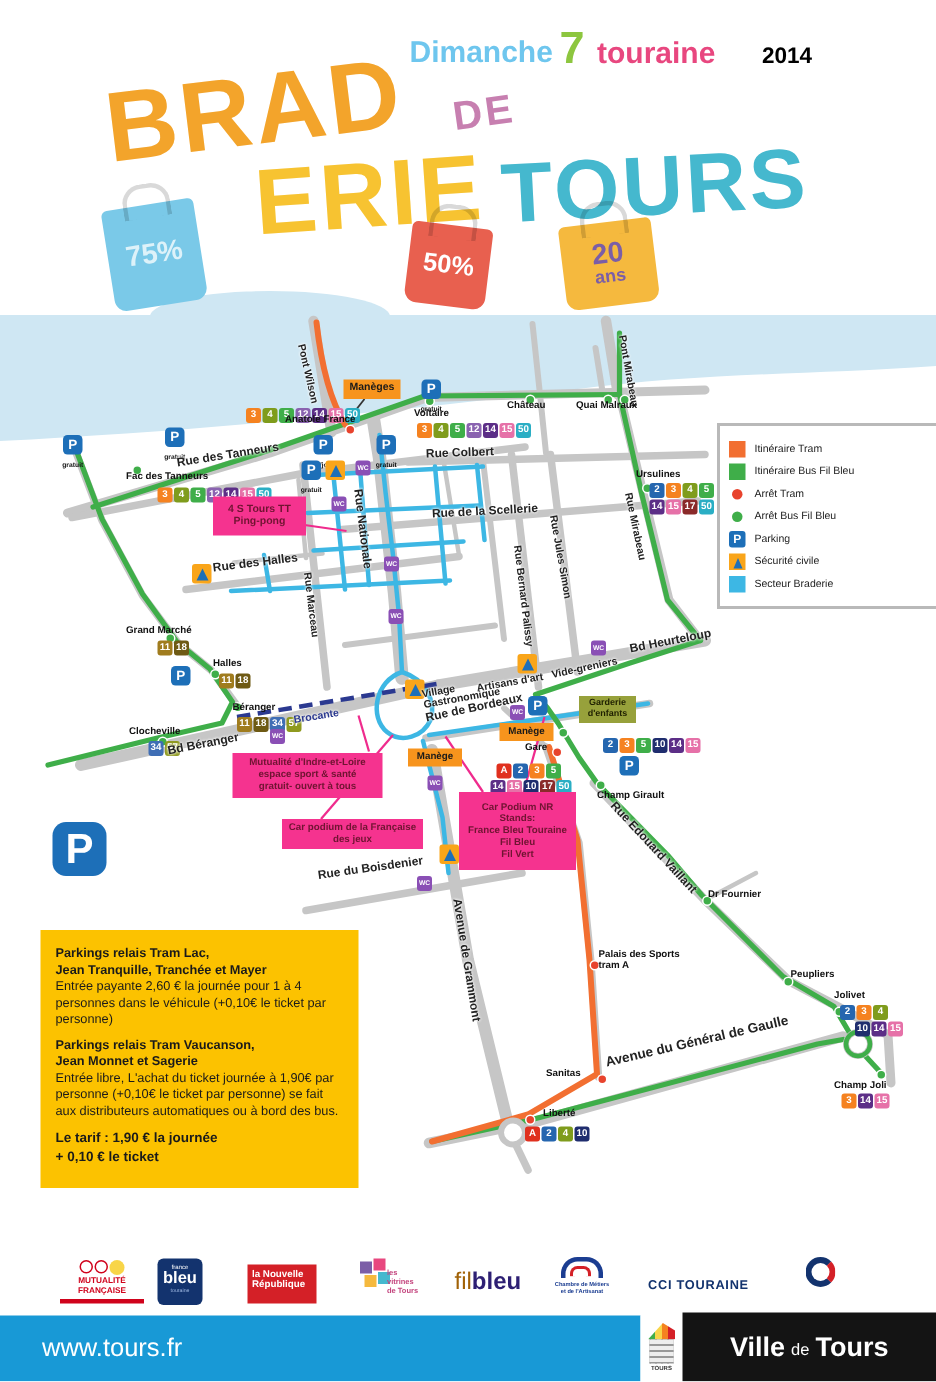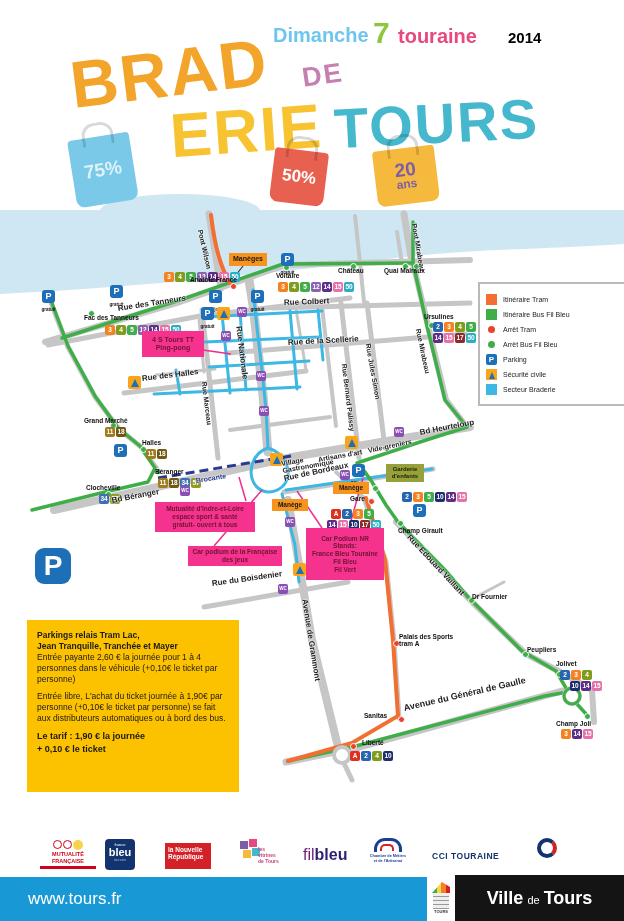--- a/index.html
+++ b/index.html
@@ -58,21 +58,21 @@
   #lg-mut .bar{height:3px;background:#d0021b;margin-top:2px;}
   #lg-fb{left:105px;top:9px;width:30px;height:31px;background:#13336e;border-radius:4px;color:#fff;text-align:center;}
   #lg-fb .t{font-size:4px;display:block;margin-top:3px;}
   #lg-fb .m{font-size:11px;font-weight:700;display:block;line-height:1;}
   #lg-fb .s{font-size:3.5px;display:block;color:#9db6e0;}
   #lg-nr{left:165px;top:13px;width:46px;height:26px;background:#d42027;color:#fff;font-size:6.5px;font-weight:700;line-height:1.15;padding:3px 3px;box-sizing:border-box;white-space:pre-line;}
   #lg-vit{left:240px;top:9px;width:44px;}
   #lg-vit .sq{position:absolute;width:8px;height:8px;}
   #lg-vit .t{position:absolute;left:18px;top:8px;font-size:5px;font-weight:700;color:#c4457e;line-height:1.15;white-space:pre-line;}
   #lg-fil{left:303px;top:16px;font-size:16px;font-weight:700;color:#2d1f73;}
-  #lg-fil .fil{color:#701a75;font-weight:400;}
+  #lg-fil .fil{color:#a16207;font-weight:400;}
   #lg-cma{left:368px;top:8px;width:40px;text-align:center;}
   #lg-cma .arc{width:22px;height:11px;border:3px solid #1b3d91;border-bottom:none;border-radius:11px 11px 0 0;margin:0 auto;position:relative;}
   #lg-cma .arc:after{content:"";position:absolute;left:3px;top:3px;width:10px;height:5px;border:2px solid #d42027;border-bottom:none;border-radius:5px 5px 0 0;}
   #lg-cma .t{font-size:3.8px;color:#1b3d91;font-weight:700;line-height:1.2;margin-top:2px;white-space:pre-line;}
   #lg-cci{left:432px;top:8px;width:140px;}
   #lg-cci .glyph{position:absolute;left:105px;top:0px;width:20px;height:20px;border:4px solid #13336e;border-radius:50%;border-right-color:#d42027;box-sizing:border-box;}
   #lg-cci .t{position:absolute;left:0px;top:13px;font-size:8.5px;font-weight:700;color:#13336e;letter-spacing:0.5px;}
   
   #footer-blue{position:absolute;left:0;top:877px;width:427px;height:44px;background:var(--footerblue);display:flex;align-items:center;}
   #footer-url{color:#fff;font-size:17px;margin-left:28px;}
@@ -416,20 +416,22 @@
         <span class="lg-sw" style="background:var(--braderie);"></span>
         <span class="lg-label">Secteur Braderie</span>
       </div>
     </div>
 
     <div id="bigP">P</div>
     <div id="pinfo">
       <div class="ph">Parkings relais Tram Lac,
 Jean Tranquille, Tranchée et Mayer</div>
       <div class="pb">Entrée payante 2,60 € la journée pour 1 à 4 personnes dans le véhicule (+0,10€ le ticket par personne)</div>
+      <div class="ph">Parkings relais Tram Vaucanson,
+Jean Monnet et Sagerie</div>
       <div class="pb">Entrée libre, L'achat du ticket journée à 1,90€ par personne (+0,10€ le ticket par personne) se fait aux distributeurs automatiques ou à bord des bus.</div>
       <div class="pt">Le tarif : 1,90 € la journée
 + 0,10 € le ticket</div>
     </div>
   </div>
 
   <div id="logos">
     <div class="logo" id="lg-mut">
       <div class="circles">
           <span class="c"></span>

